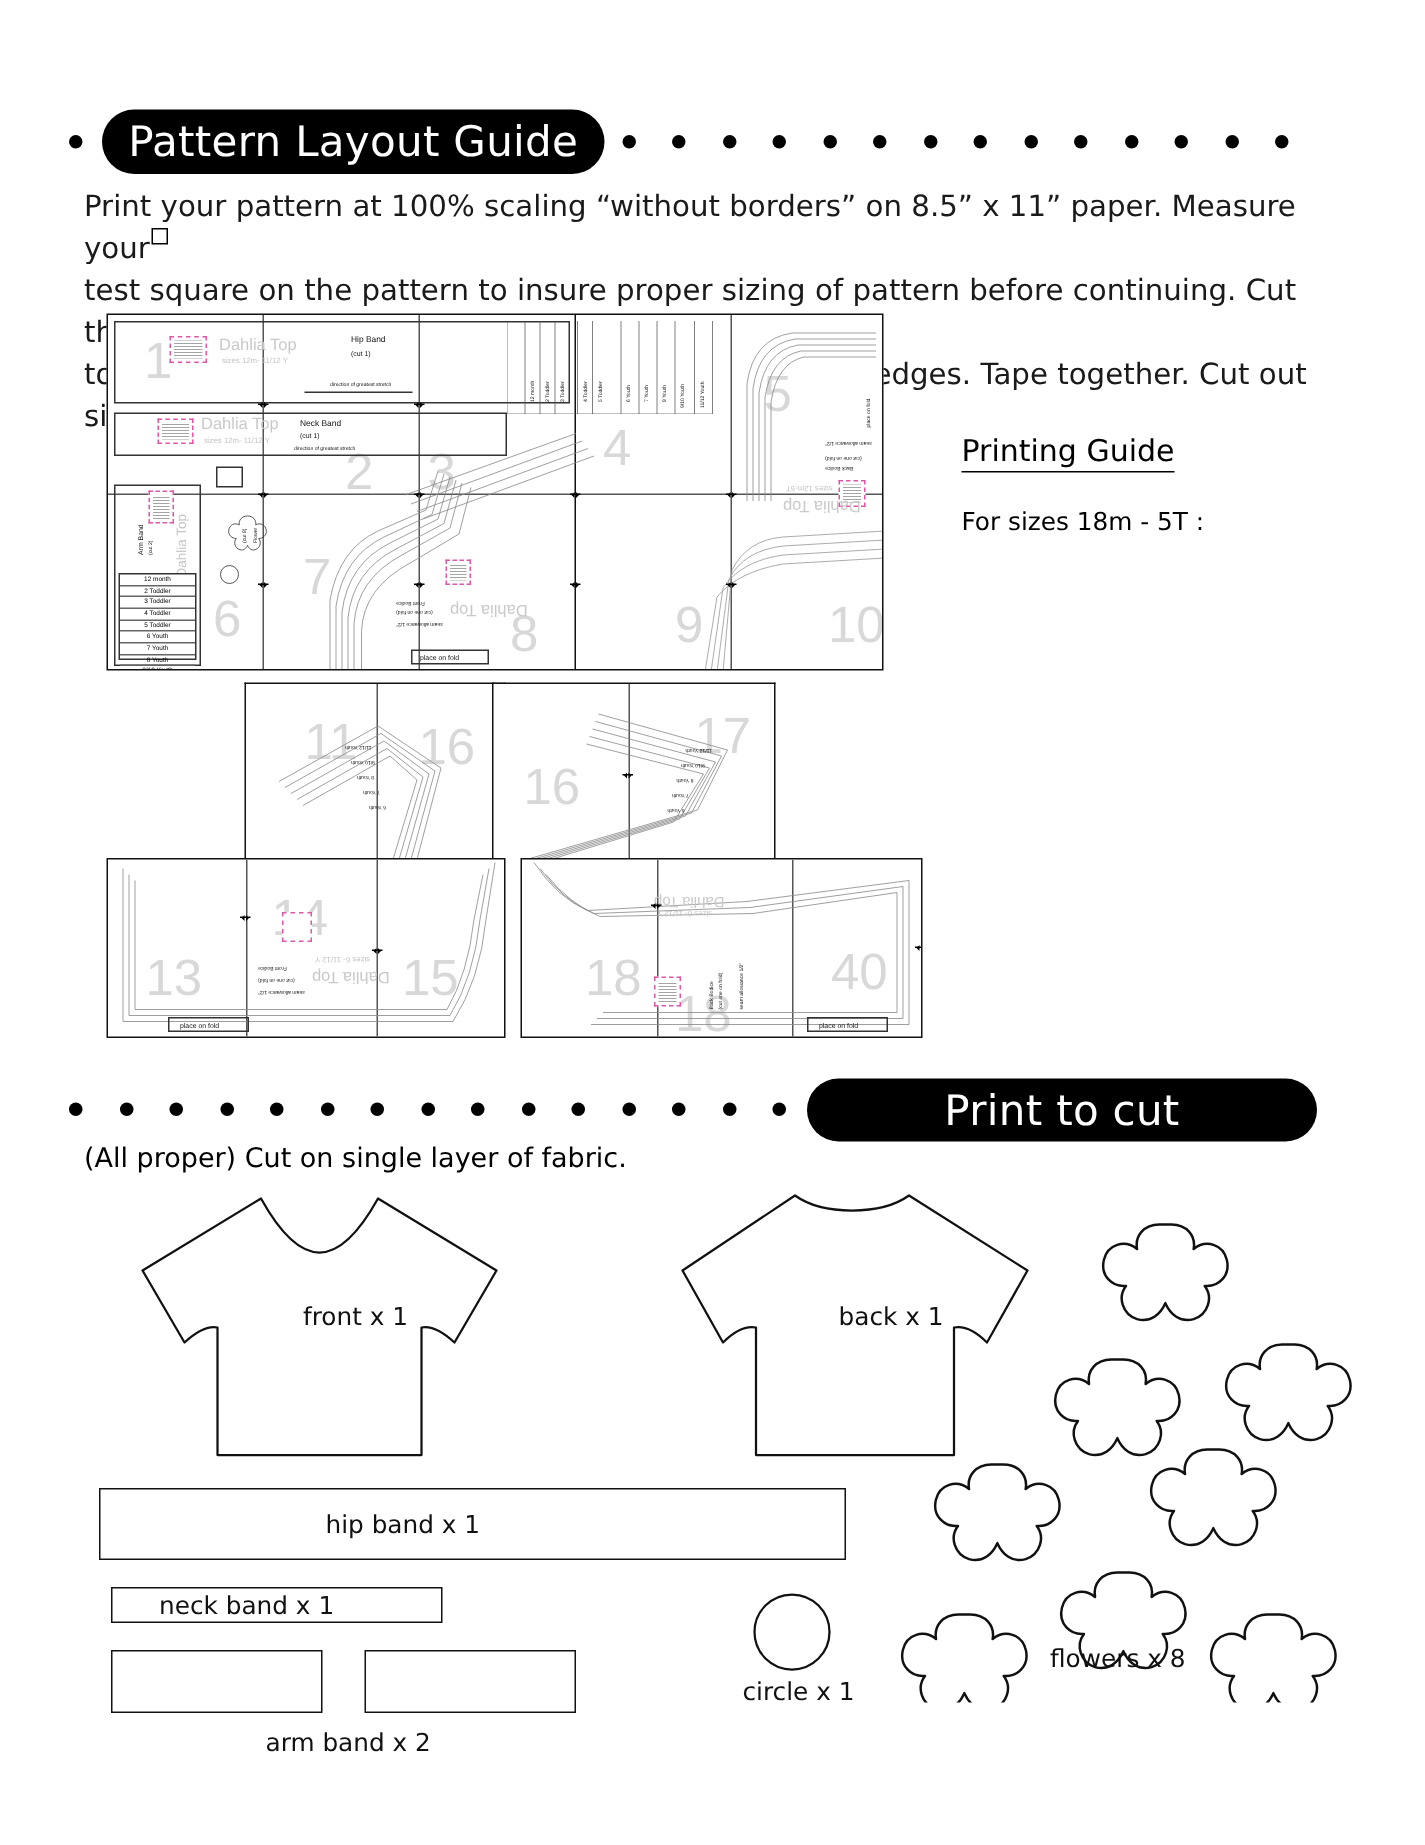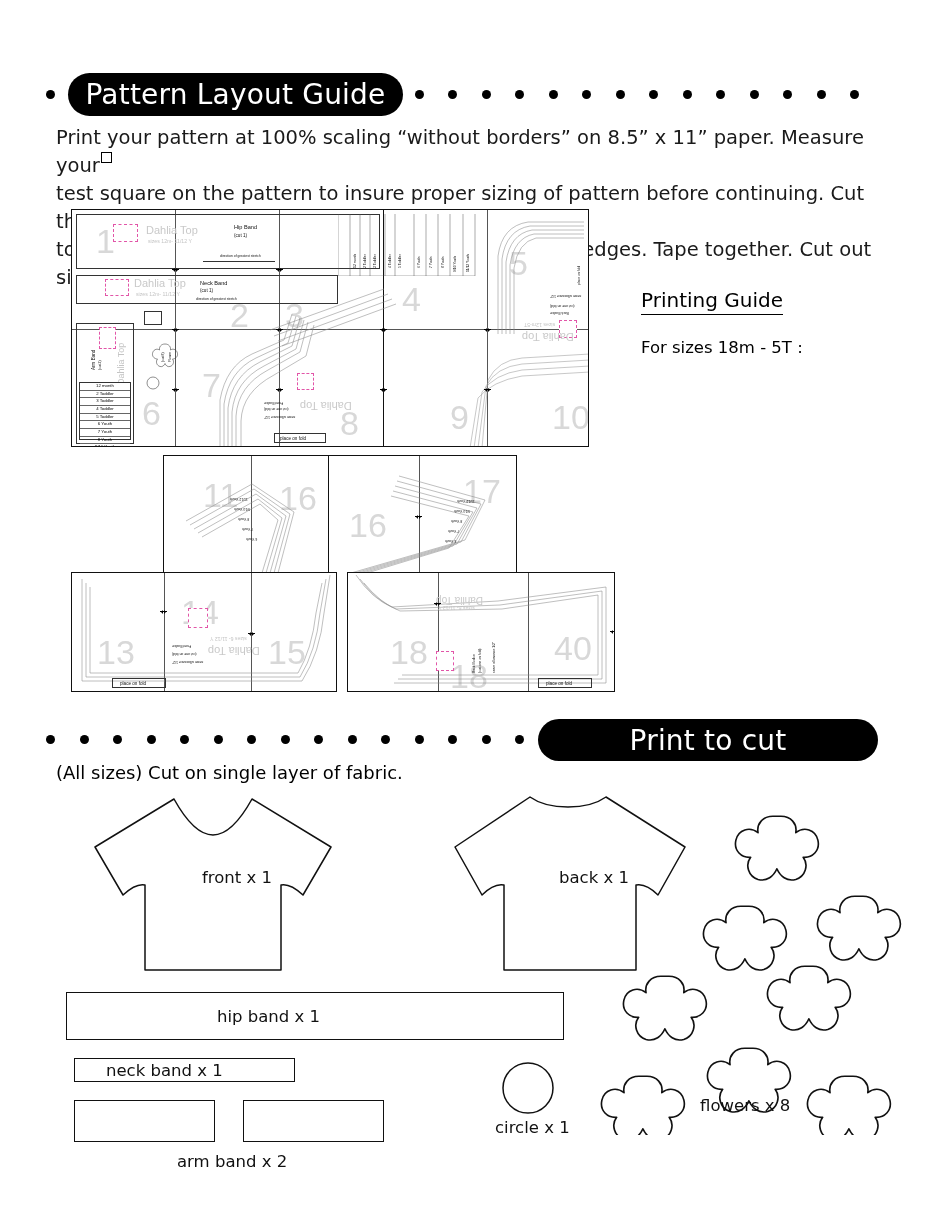--- a/index.html
+++ b/index.html
@@ -533,21 +533,21 @@
   <span class="dot"></span>
   <span class="dot"></span>
   <span class="dot"></span>
   <span class="dot"></span>
 </div>
 
 <div class="pill" style="left:538px; top:719px; width:340px; height:42px;">
   <span>Print to cut</span>
 </div>
 
-<div class="cut-note">(All sizes) Cut on single layer of fabric.</div>
+<div class="cut-note">(All proper) Cut on single layer of fabric.</div>
 
 <svg class="svgabs" style="left:78px; top:795px;" width="270" height="180" viewBox="0 0 270 180">
   <path d="M96 4 Q116 40 135 40 Q154 40 174 4 L253 52 L225 100 Q212 88 203 90 L203 175 L67 175 L67 90 Q58 88 45 100 L17 52 Z" fill="#ffffff" stroke="#111111" stroke-width="1.5" stroke-linejoin="round"></path>
 </svg>
 <div class="piece-label" style="left:202px; top:868px;">front x 1</div>
 
 <svg class="svgabs" style="left:440px; top:793px;" width="260" height="182" viewBox="0 0 260 182">
   <path d="M90 4 Q104 14 128 14 Q152 14 166 4 L245 54 L218 102 Q206 90 196 92 L196 177 L64 177 L64 92 Q54 90 42 102 L15 54 Z" fill="#ffffff" stroke="#111111" stroke-width="1.5" stroke-linejoin="round"></path>
 </svg>
 <div class="piece-label" style="left:559px; top:868px;">back x 1</div>

